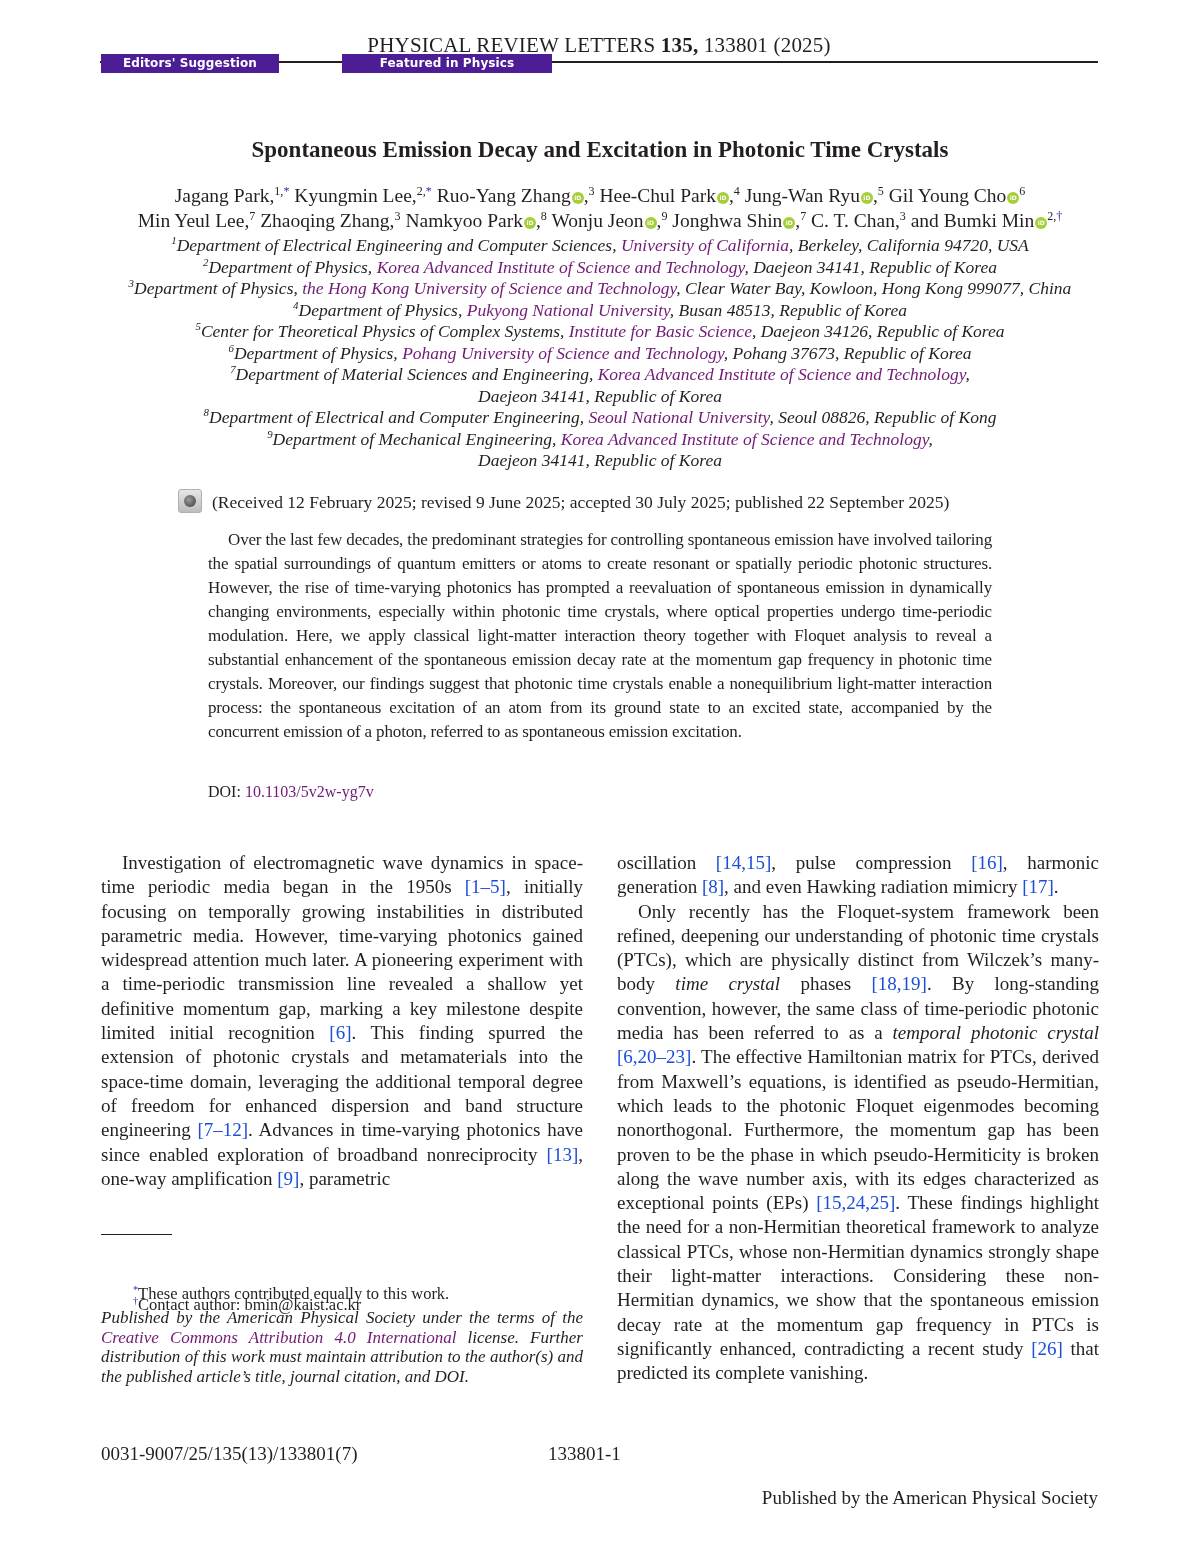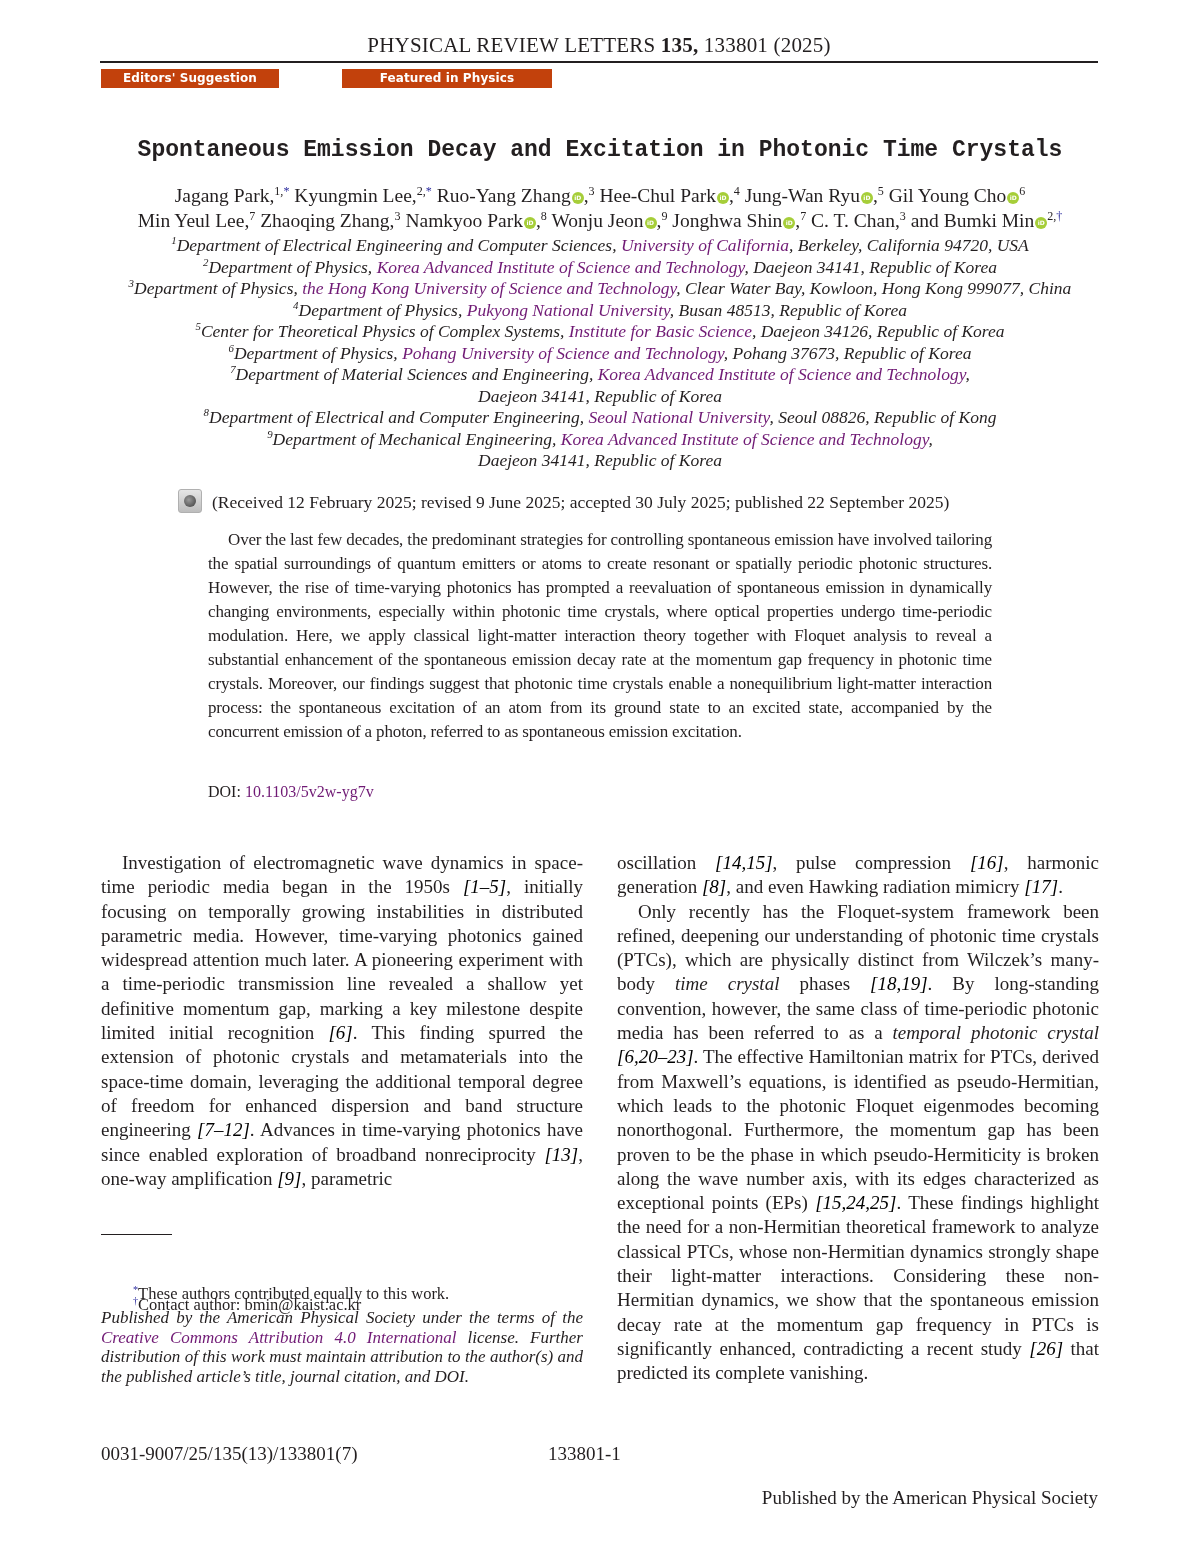--- a/index.html
+++ b/index.html
@@ -6,29 +6,29 @@
   body { width: 1200px; height: 1552px; position: relative; overflow: hidden;
          font-family: "Liberation Serif", serif; color: #231f20; }
   .link { color: #701a75; }
   a.link { text-decoration: none; }
 
   
   #running-head { position: absolute; top: 33px; left: 100px; width: 998px; text-align: center;
                   font-size: 21px; letter-spacing: 0.2px; }
   #running-head b { font-weight: bold; text-align: right; }
   #head-rule { position: absolute; top: 61px; left: 100px; width: 998px; height: 2px; background: #231f20; }
-  .badge { position: absolute; top: 69px; height: 19px; background: #c2410c; color: #fff;
+  .badge { position: absolute; top: 54px; height: 19px; background: #4c1d95; color: #fff;
            font-family: "DejaVu Sans", sans-serif; font-size: 12px; font-weight: bold; line-height: 19px;
            text-align: center; letter-spacing: 0.1px; }
   #badge-editors { left: 101px; width: 178px; }
   #badge-featured { left: 296px; width: 210px; margin-left: 46px; }
 
   
   #paper-title { position: absolute; top: 137px; left: 100px; width: 1000px; text-align: center;
-                 font-size: 23px; font-weight: bold; font-family: Liberation Mono, monospace; }
+                 font-size: 23px; font-weight: bold; }
   .authors { position: absolute; left: 100px; width: 1000px; text-align: center; font-size: 19.5px; }
   #authors-line-1 { top: 185px; }
   #authors-line-2 { top: 210px; }
   sup { font-size: 0.62em; vertical-align: super; line-height: 0; }
   sup .mark { color: #2b2b9e; }
   .orcid { display: inline-block; width: 12px; height: 12px; border-radius: 50%; background: #a6ce39;
            color: #fff; font-family: "DejaVu Sans", sans-serif; font-size: 6px; line-height: 12px;
            text-align: center; vertical-align: 2px; margin-left: 1px; font-weight: bold; }
 
   .affils { position: absolute; top: 235px; left: 100px; width: 1000px; text-align: center;
@@ -47,21 +47,21 @@
               line-height: 24px; text-align: justify; text-indent: 20px; letter-spacing: -0.15px; }
   #doi { position: absolute; top: 783px; left: 208px; font-size: 16px; }
 
   
   .col { position: absolute; top: 851px; width: 482px; font-size: 19px; line-height: 24.3px;
          text-align: justify; }
   #col-left { left: 101px; }
   #col-right { left: 617px; }
   .para { margin: 0; }
   .para.indent { text-indent: 21px; }
-  .cite { color: #000000; font-style: italic; }
+  .cite { color: #1d4ed8; }
 
   #fn-rule { position: absolute; top: 1234px; left: 101px; width: 71px; height: 1px; background: #231f20; }
   .footnote { position: absolute; left: 133px; font-size: 16.5px; }
   #fn-1 { top: 1284px; font-family: Liberation Serif, serif; }
   #fn-2 { top: 1295px; }
   .footnote sup { color: #2b2b9e; }
   #license { position: absolute; top: 1308px; left: 101px; width: 482px; font-size: 17px; font-style: italic;
              line-height: 19.6px; text-align: justify; }
 
   

